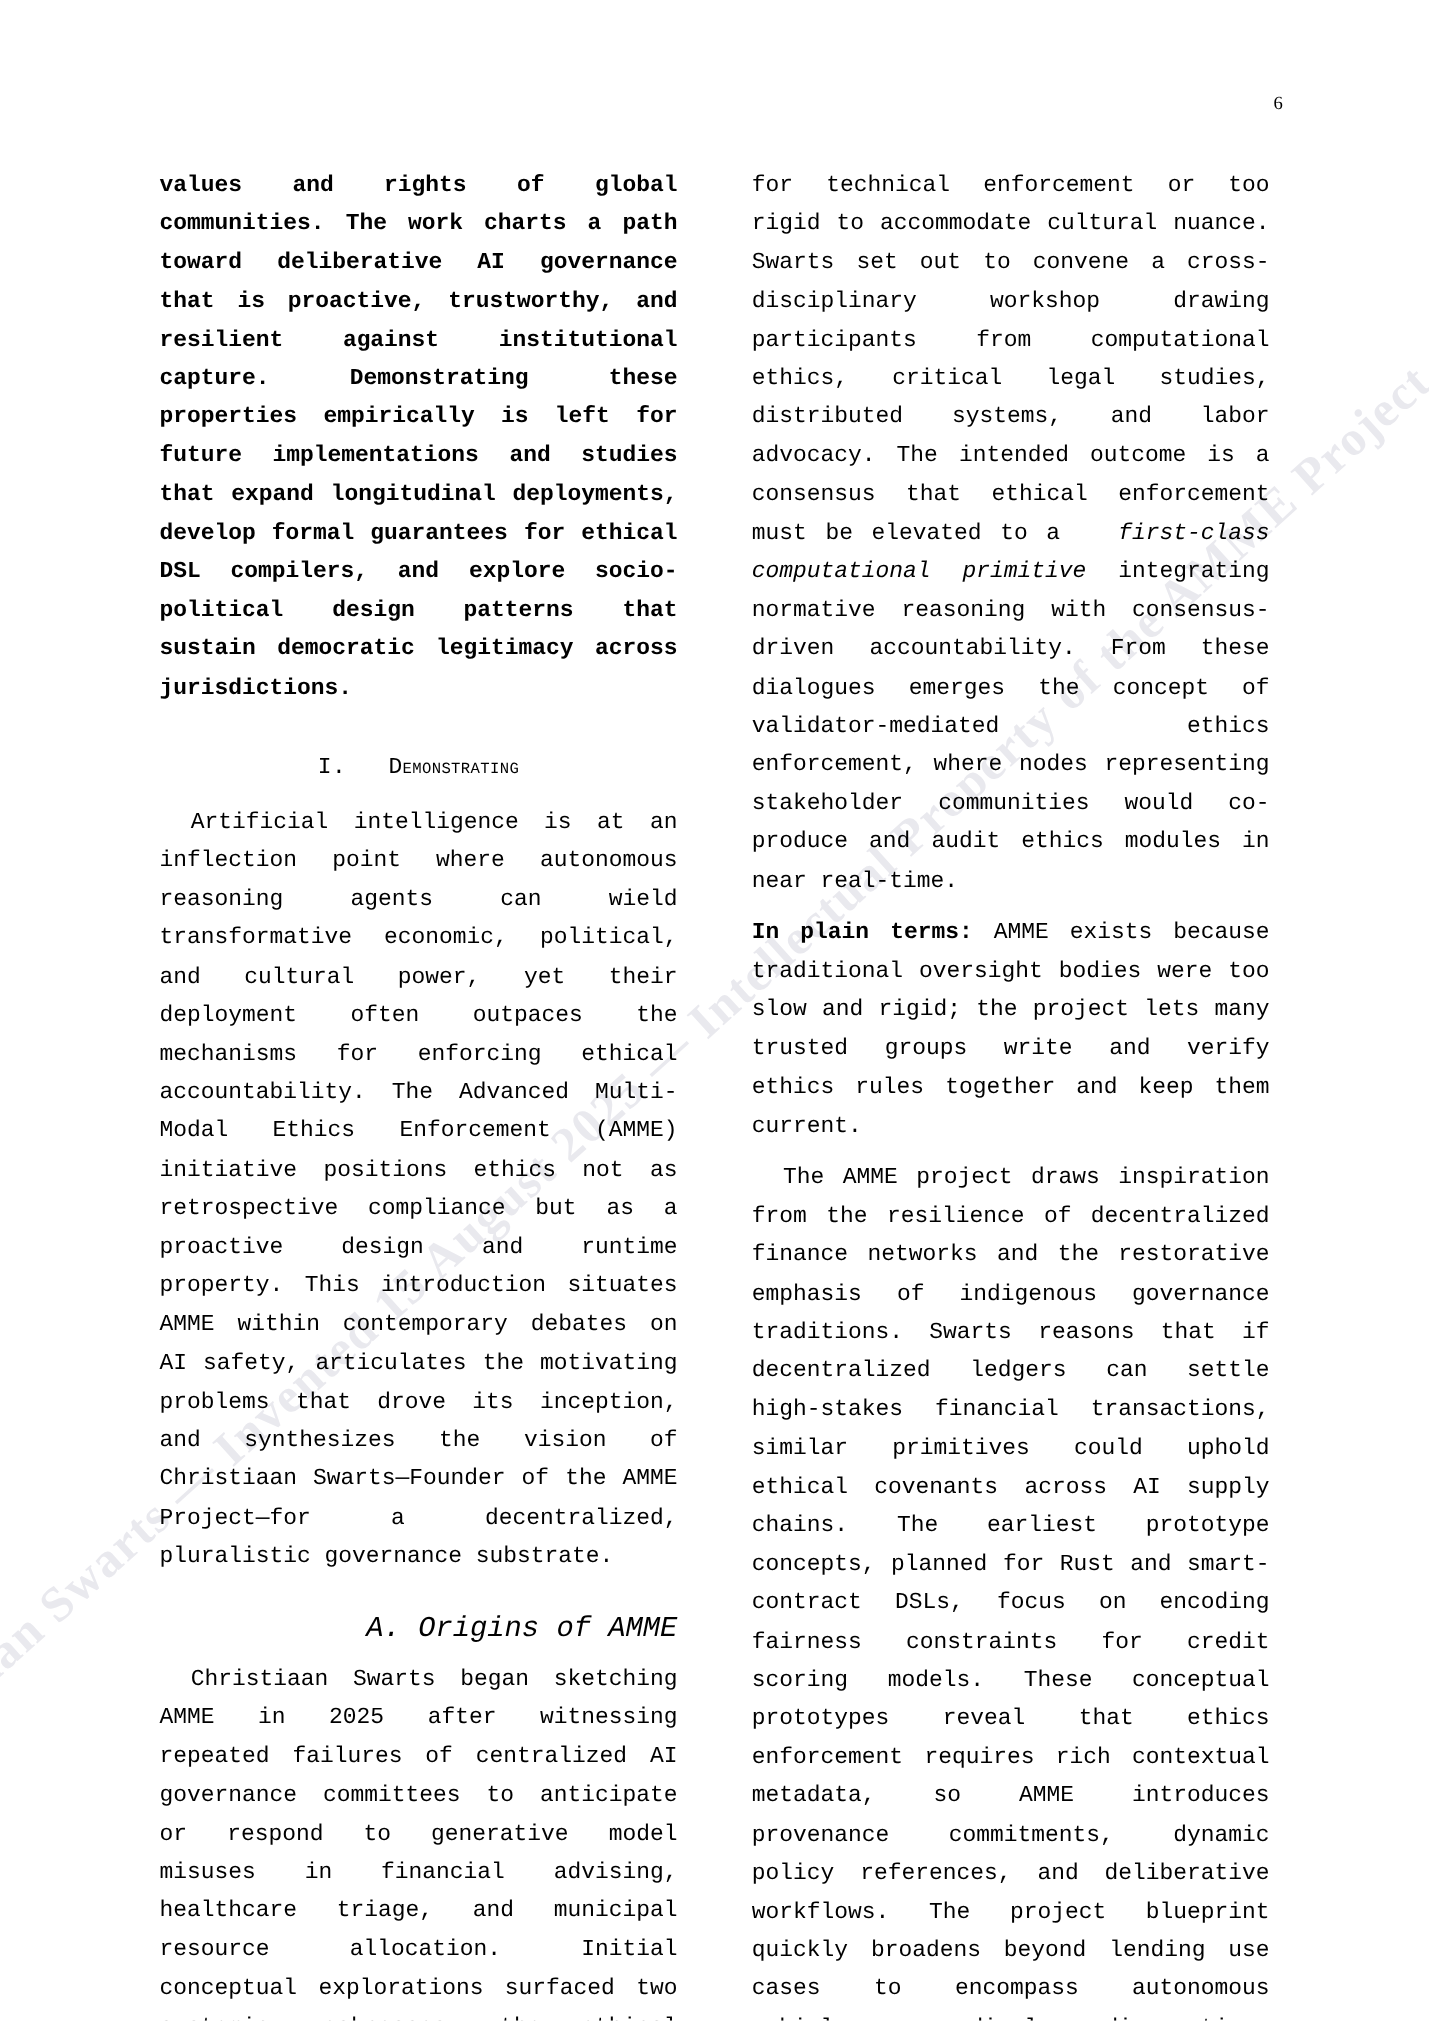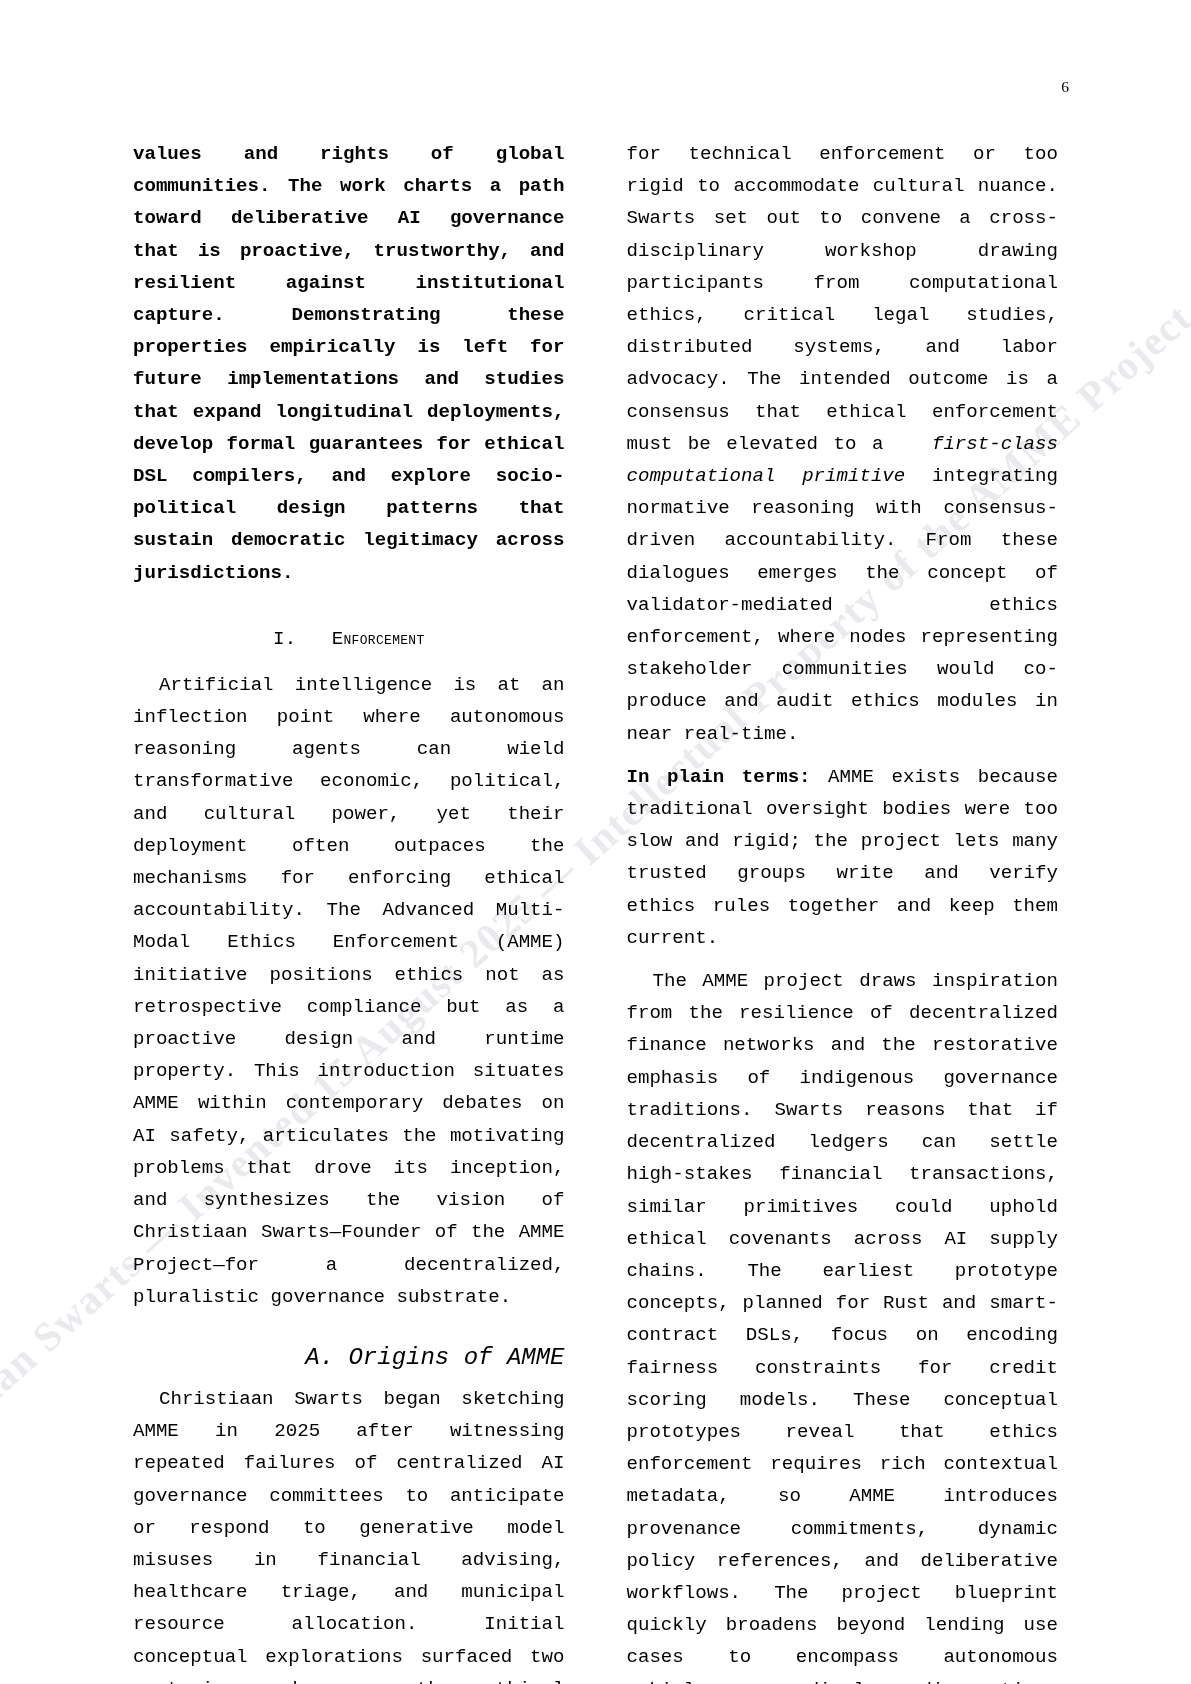--- a/index.html
+++ b/index.html
@@ -112,21 +112,21 @@
   <div class="folio">6</div>
 
   <div class="columns">
 
     <div class="col">
 
       <p class="bold">values and rights of global communities. The work charts a path toward deliberative AI governance that is proactive, trustworthy, and resilient against institutional capture. Demonstrating these properties empirically is left for future implementations and studies that expand longitudinal deployments, develop formal guarantees for ethical DSL compilers, and explore socio-political design patterns that sustain democratic legitimacy across jurisdictions.</p>
 
       <div class="sec-head">
         <span class="numeral">I.</span>
-        &nbsp;&nbsp;<span>Enforcement</span>
+        &nbsp;&nbsp;<span>Demonstrating</span>
       </div>
 
       <p class="indent">Artificial intelligence is at an inflection point where autonomous reasoning agents can wield transformative economic, political, and cultural power, yet their deployment often outpaces the mechanisms for enforcing ethical accountability. The Advanced Multi-Modal Ethics Enforcement (AMME) initiative positions ethics not as retrospective compliance but as a proactive design and runtime property. This introduction situates AMME within contemporary debates on AI safety, articulates the motivating problems that drove its inception, and synthesizes the vision of Christiaan Swarts—Founder of the AMME Project—for a decentralized, pluralistic governance substrate.</p>
 
       <div class="sub-head">A.  Origins of AMME</div>
 
       <p class="indent">Christiaan Swarts began sketching AMME in 2025 after witnessing repeated failures of centralized AI governance committees to anticipate or respond to generative model misuses in financial advising, healthcare triage, and municipal resource allocation. Initial conceptual explorations surfaced two systemic weaknesses: the ethical charters provided by regulators were either too abstract</p>
 
     </div>
 

